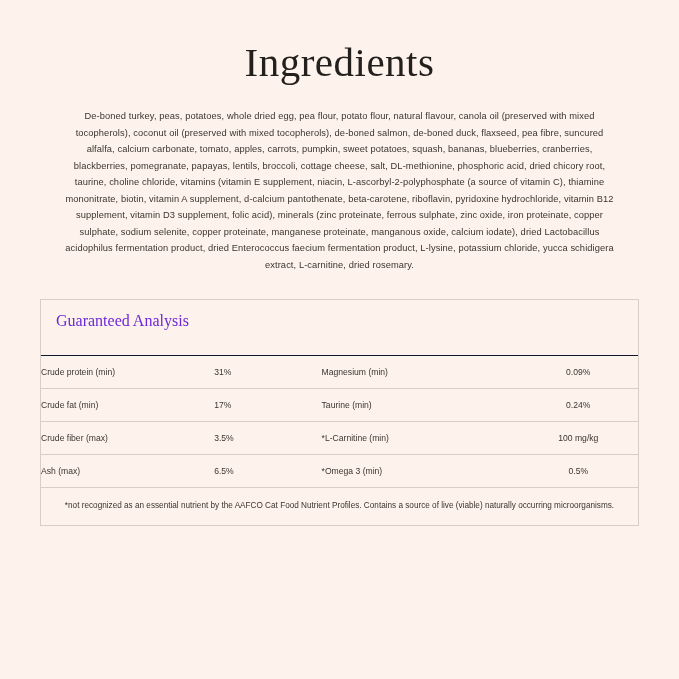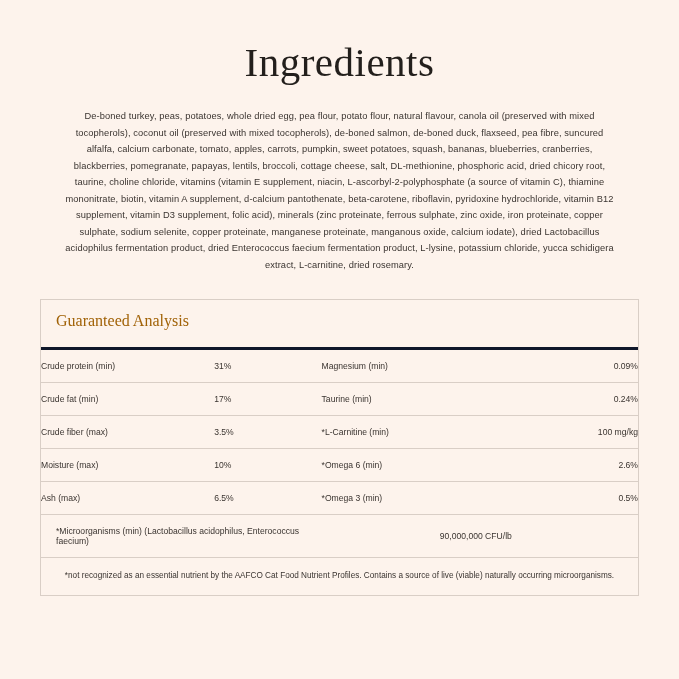--- a/index.html
+++ b/index.html
@@ -42,40 +42,40 @@
   }
   .ga-panel {
     margin-top: 26px;
     border: 1px solid #d9cec6;
     background: transparent;
   }
   .ga-title {
     font-family: "Liberation Serif", serif;
     font-size: 16px;
     font-weight: 400;
-    color: #a16207;
-    padding: 12px 15px 17px 15px;
-    border-bottom: 3px solid #0f172a;
+    color: #6d28d9;
+    padding: 12px 15px 25px 15px;
+    border-bottom: 1px solid #0f172a;
   }
   table.ga-table {
     width: 100%;
     border-collapse: collapse;
     font-size: 8.6px;
     color: #3a3430;
   }
   table.ga-table td {
     border-bottom: 1px solid #d9cec6;
     padding: 11px 0;
     vertical-align: middle;
     font-weight: 400;
   }
   td.c-label-l { width: 29%; padding-left: 15px; }
   td.c-val-l   { width: 18%; }
   td.c-label-r { width: 33%; }
-  td.c-val-r   { width: 20%; text-align: right; padding-right: 8px; }
+  td.c-val-r   { width: 20%; text-align: center; padding-right: 8px; }
   tr.full-row td.c-label-full {
     width: 72%;
     padding-left: 15px;
   }
   tr.full-row td.c-val-full {
     width: 28%;
     text-align: center;
     padding-right: 8px;
   }
   .note {
@@ -115,34 +115,24 @@
           <td class="c-label-r">Taurine (min)</td>
           <td class="c-val-r">0.24%</td>
         </tr>
         <tr>
           <td class="c-label-l">Crude fiber (max)</td>
           <td class="c-val-l">3.5%</td>
           <td class="c-label-r">*L-Carnitine (min)</td>
           <td class="c-val-r">100 mg/kg</td>
         </tr>
         <tr>
-          <td class="c-label-l">Moisture (max)</td>
-          <td class="c-val-l">10%</td>
-          <td class="c-label-r">*Omega 6 (min)</td>
-          <td class="c-val-r">2.6%</td>
-        </tr>
-        <tr>
           <td class="c-label-l">Ash (max)</td>
           <td class="c-val-l">6.5%</td>
           <td class="c-label-r">*Omega 3 (min)</td>
           <td class="c-val-r">0.5%</td>
-        </tr>
-        <tr class="full-row">
-          <td class="c-label-full" colspan="2">*Microorganisms (min) (Lactobacillus acidophilus, Enterococcus faecium)</td>
-          <td class="c-val-full" colspan="2">90,000,000 CFU/lb</td>
         </tr>
       </tbody>
     </table>
 
     <div class="note">*not recognized as an essential nutrient by the AAFCO Cat Food Nutrient Profiles. Contains a source of live (viable) naturally occurring microorganisms.</div>
 
   </div>
 </div>
 
 </body></html>

